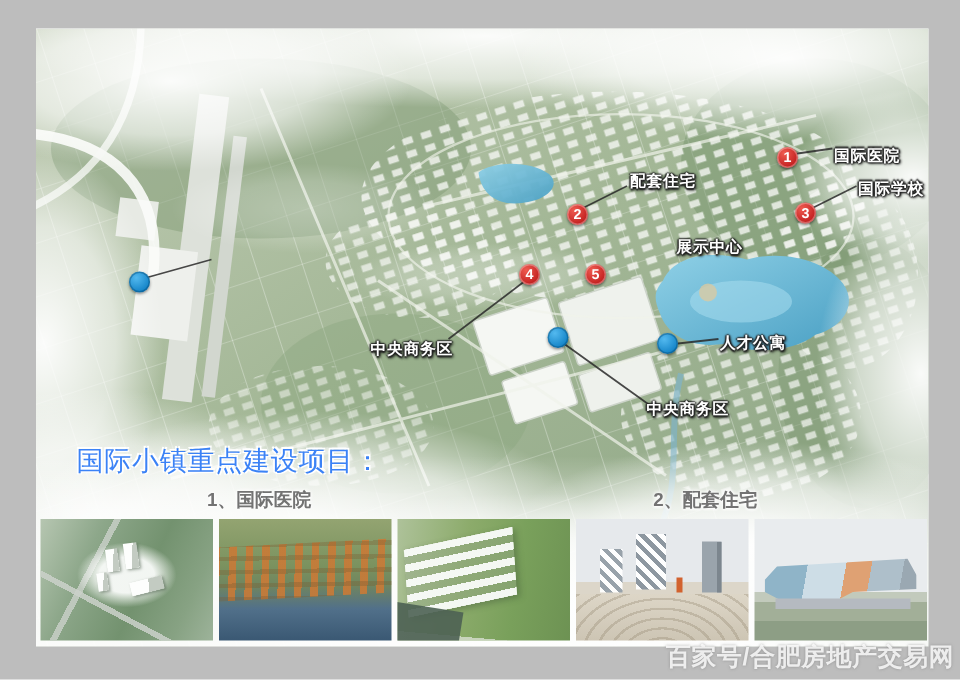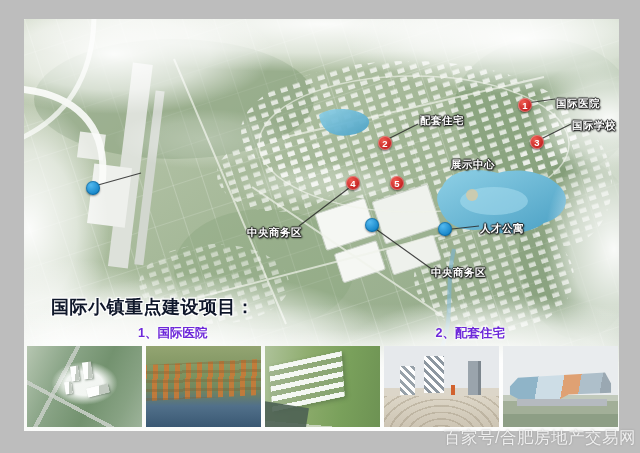--- a/index.html
+++ b/index.html
@@ -20,24 +20,24 @@
     box-shadow:0 1px 2px rgba(0,0,0,.5),inset 0 0 0 1px rgba(255,255,255,.3);
     color:#fff;font-size:9.5px;font-weight:bold;display:flex;
     align-items:center;justify-content:center;}
   .dot-blue{position:absolute;width:14px;height:14px;border-radius:50%;z-index:7;
     background:radial-gradient(circle at 35% 30%,#53b9ef,#0e7fc4 78%);
     box-shadow:0 1px 2px rgba(0,0,0,.45),inset 0 0 0 1px rgba(8,70,110,.4);}
   .leader-lines{z-index:5;pointer-events:none;}
 
   
   .legend-title{position:absolute;left:27px;top:276px;z-index:8;
-    font-size:18px;font-weight:bold;color:#0f172a;letter-spacing:.5px;
+    font-size:18px;font-weight:normal;color:#3b82f6;letter-spacing:.5px;
     text-shadow:-1px -1px 0 #fff,1px -1px 0 #fff,-1px 1px 0 #fff,1px 1px 0 #fff,0 0 4px #fff;}
   .legend-row{position:absolute;left:0;top:306px;width:595px;display:flex;z-index:8;}
-  .legend-item{flex:1;text-align:center;font-size:12.5px;font-weight:bold;color:#6d28d9;
+  .legend-item{flex:1;text-align:center;font-size:12.5px;font-weight:bold;color:#737373;
     white-space:nowrap;
     text-shadow:0 0 3px #fff,0 0 3px #fff,0 1px 2px #fff;}
 
   
   .thumb-row{position:absolute;left:3px;top:327px;display:flex;gap:4px;z-index:8;}
   .thumb{width:115px;height:81px;position:relative;overflow:hidden;background:#ccd4c6;}
   .t1{background:
     radial-gradient(ellipse 46px 30px at 50% 46%,rgba(249,251,249,.95) 0 40%,rgba(249,251,249,0) 72%),
     linear-gradient(28deg,transparent 0 30%,rgba(203,209,202,.85) 30% 33%,transparent 33%),
     linear-gradient(-62deg,transparent 0 66%,rgba(203,209,202,.8) 66% 69%,transparent 69%),
@@ -78,21 +78,21 @@
      linear-gradient(to bottom,#ddd6c7,#cdc5b4);}
   .t5{background:linear-gradient(to bottom,#e9ecee 0 60%,#c2cabc 60% 68%,#a2af98 68% 84%,#8d9e85 84% 100%);}
   .hall{position:absolute;left:6%;width:88%;top:28%;height:40%;
     clip-path:polygon(0 55%,8% 28%,94% 12%,100% 46%,100% 74%,58% 80%,46% 100%,12% 100%,0 80%);
     background:linear-gradient(100deg,#8fb4c8 0 28%,#cddde6 28% 52%,#dfa173 52% 68%,#aebfca 68% 88%,#9aa8b2 88%);
     box-shadow:0 2px 3px rgba(70,80,85,.4);}
   .hall-base{position:absolute;left:12%;right:10%;bottom:26%;height:9%;background:#b5bac0;}
 
   
   .watermark{position:absolute;left:444px;top:427px;z-index:20;
-    font-size:16.5px;font-weight:normal;letter-spacing:.5px;white-space:nowrap;
+    font-size:16.5px;font-weight:bold;letter-spacing:.5px;white-space:nowrap;
     color:rgba(252,252,252,.85);text-shadow:0 0 2px rgba(110,110,110,.55);}
 </style>
 </head>
 <body>
 
 <div class="photo">
 
   <svg class="map-art" viewBox="0 0 595 412" xmlns="http://www.w3.org/2000/svg">
     <defs>
       <linearGradient id="terra" x1="0" y1="0" x2="1" y2="1">

